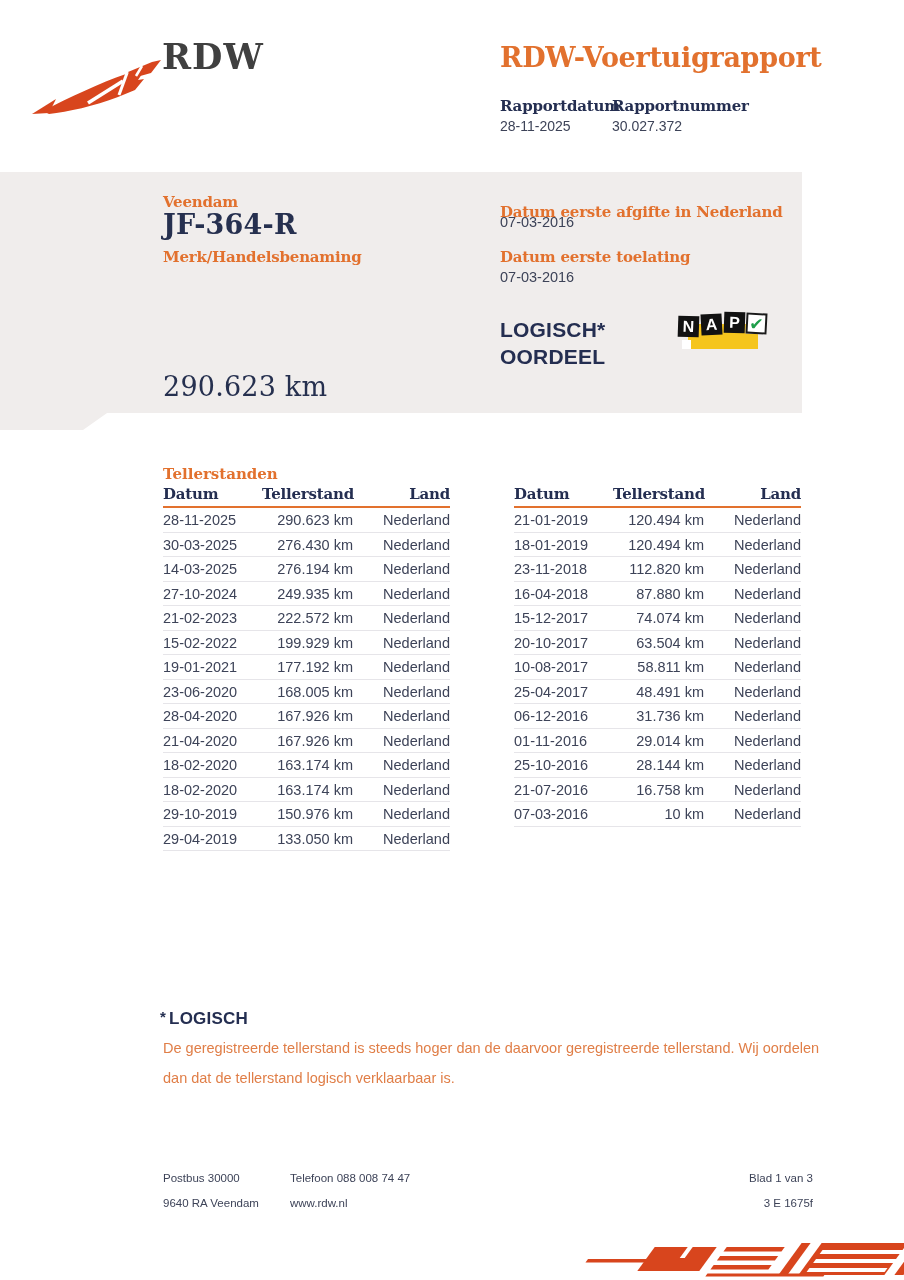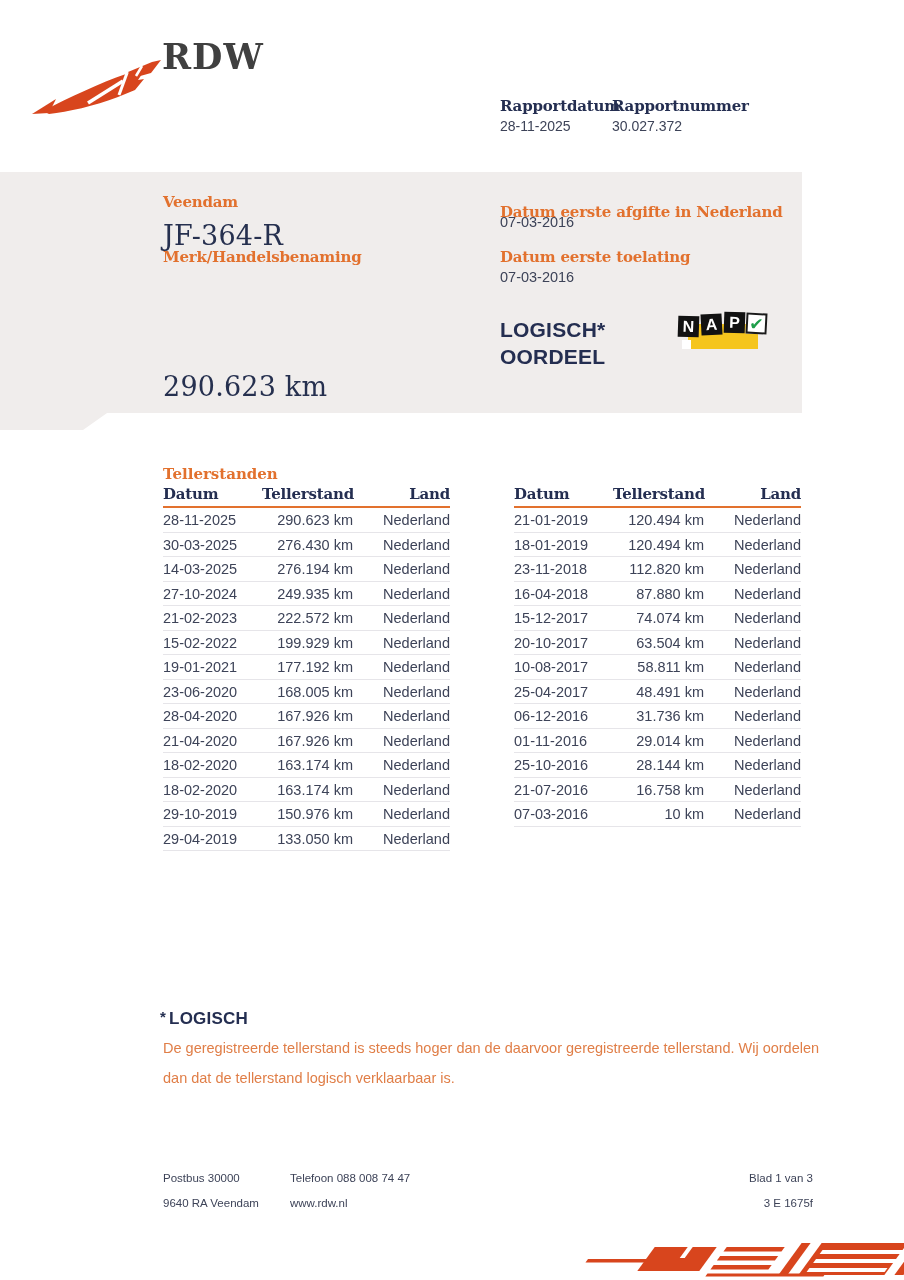--- a/index.html
+++ b/index.html
@@ -124,29 +124,30 @@
       <path d="M2 64 L26 49 L19 63 Z"></path>
       <path d="M13 61 C40 47 70 33 96 24 L116 18 108 30 114 29 105 40 88 47 C64 56 38 62 19 64 Z"></path>
       <path d="M98 22 L122 12 L131 10 L121 23 L103 28 Z"></path>
     </g>
     <path d="M58 53 L93 31" stroke="#ffffff" stroke-width="3.5" fill="none"></path>
     <path d="M97 23 L89 45" stroke="#ffffff" stroke-width="3" fill="none"></path>
     <path d="M112 16 L106 26" stroke="#ffffff" stroke-width="2.5" fill="none"></path>
   </svg>
   <div class="abs wordmark">RDW</div>
 
+  <div class="abs doc-title">RDW-Voertuigrapport</div>
   <div class="abs hdr-label" style="left:500px;top:97px;">Rapportdatum</div>
   <div class="abs hdr-label" style="left:612px;top:97px;">Rapportnummer</div>
   <div class="abs hdr-value" style="left:500px;top:118px;">28-11-2025</div>
   <div class="abs hdr-value" style="left:612px;top:118px;">30.027.372</div>
 
   <div class="abs panel"></div>
 
   <div class="abs f-label" style="left:163px;top:193px;">Veendam</div>
-  <div class="abs f-big" style="left:163px;top:220px;">JF-364-R</div>
+  <div class="abs f-big" style="left:163px;top:209px;font-weight:bold;">JF-364-R</div>
 
   <div class="abs f-label" style="left:163px;top:248px;">Merk/Handelsbenaming</div>
 
   <div class="abs f-big" style="left:163px;top:371px;">290.623 km</div>
 
   <div class="abs f-label" style="left:500px;top:193px;margin-top:10px;">Datum eerste afgifte in Nederland</div>
   <div class="abs f-value" style="left:500px;top:214px;">07-03-2016</div>
 
   <div class="abs f-label" style="left:500px;top:248px;">Datum eerste toelating</div>
   <div class="abs f-value" style="left:500px;top:269px;">07-03-2016</div>

